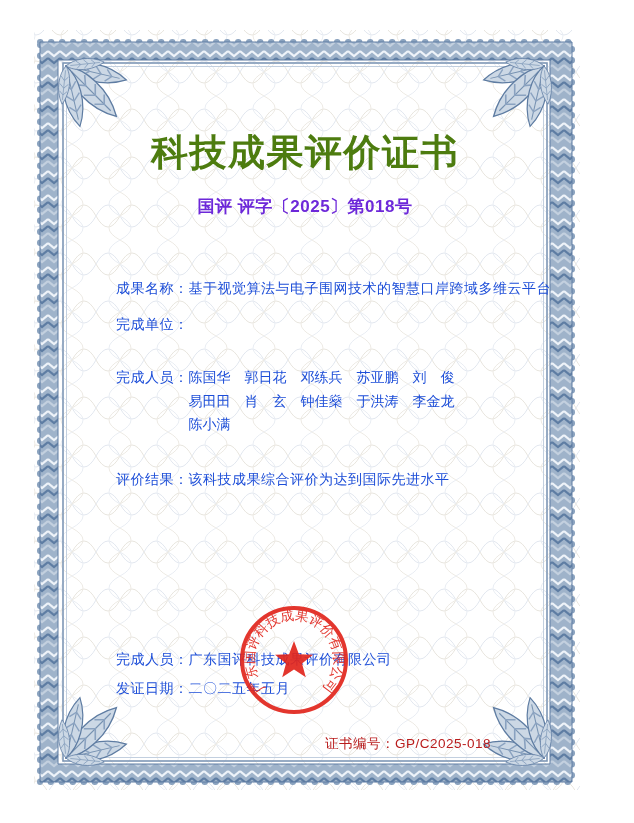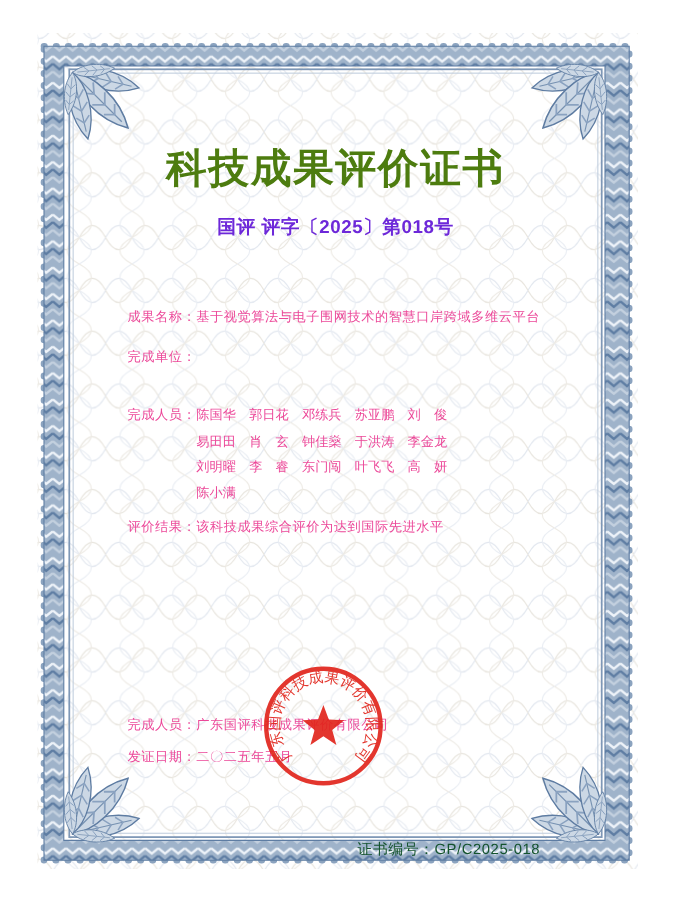--- a/index.html
+++ b/index.html
@@ -16,29 +16,29 @@
     font-size:37px; line-height:46px; font-weight:bold; color:#4d7c0f;
     letter-spacing:1.5px; z-index:2;
   }
   .subtitle {
     position:absolute; top:195px; left:0; width:610px; text-align:center;
     font-size:17px; line-height:24px; font-weight:bold; color:#6d28d9;
     letter-spacing:0.5px; z-index:2;
   }
   .field {
     position:absolute; left:116px; display:flex; align-items:flex-start;
-    font-size:12px; line-height:17px; color:#ec4899; z-index:2; white-space:nowrap;
+    font-size:14px; line-height:17px; color:#1d4ed8; z-index:2; white-space:nowrap;
   }
   .field .flabel { flex:0 0 auto; letter-spacing:0.5px; }
   .field .fvalue { flex:0 0 auto; letter-spacing:0.5px; }
   .field.persons, .field.persons .person-row, .field.persons .flabel { line-height:23.5px; }
   .person-rows { display:block; }
   .cert-number {
     position:absolute; left:325px; top:735px; font-size:13.5px; line-height:17px;
-    color:#14532d; letter-spacing:0.5px; z-index:2; white-space:nowrap;margin-top:28px;
+    color:#b91c1c; letter-spacing:0.5px; z-index:2; white-space:nowrap;
   }
 </style>
 </head>
 <body>
 
 <div class="page">
 
   <svg class="layer art" width="634" height="823" viewBox="0 0 634 823" aria-hidden="true">
     <defs>
       <pattern id="gpat" width="48" height="48" patternUnits="userSpaceOnUse">
@@ -89,21 +89,20 @@
 
   <div class="field" style="top:316px">
     <span class="flabel">完成单位：</span>
   </div>
 
   <div class="field persons" style="top:366px">
     <span class="flabel">完成人员：</span>
     <div class="person-rows">
       <div class="person-row">陈国华　郭日花　邓练兵　苏亚鹏　刘　俊</div>
       <div class="person-row">易田田　肖　玄　钟佳燊　于洪涛　李金龙</div>
-      <div class="person-row">刘明曜　李　睿　东门闯　叶飞飞　高　妍</div>
       <div class="person-row">陈小满</div>
     </div>
   </div>
 
   <div class="field" style="top:471px">
     <span class="flabel">评价结果：</span>
     <span class="fvalue">该科技成果综合评价为达到国际先进水平</span>
   </div>
 
   <div class="field" style="top:651px">

